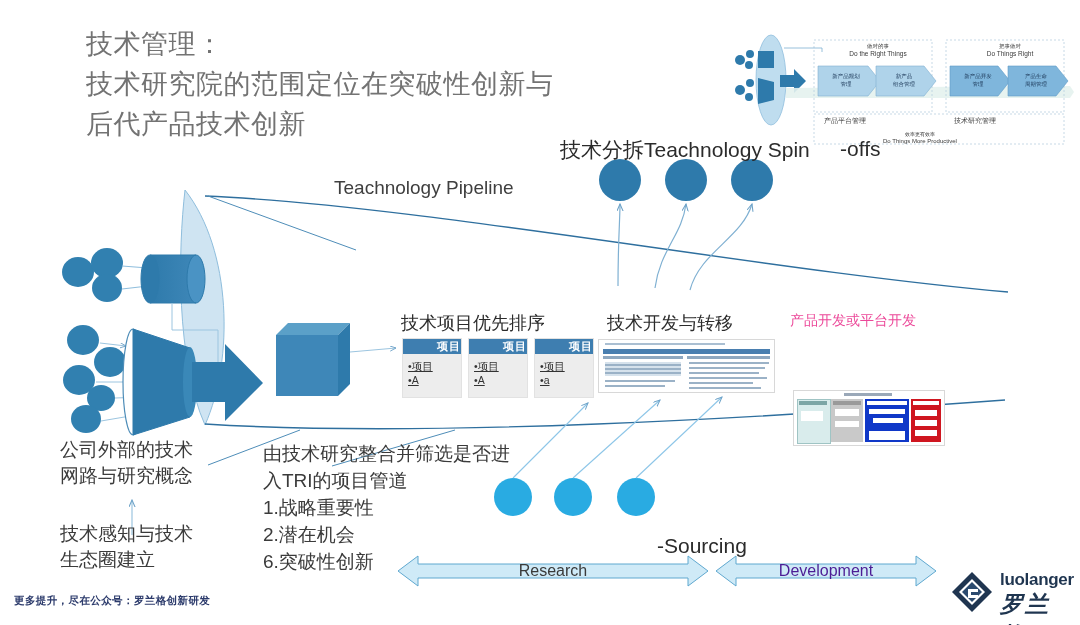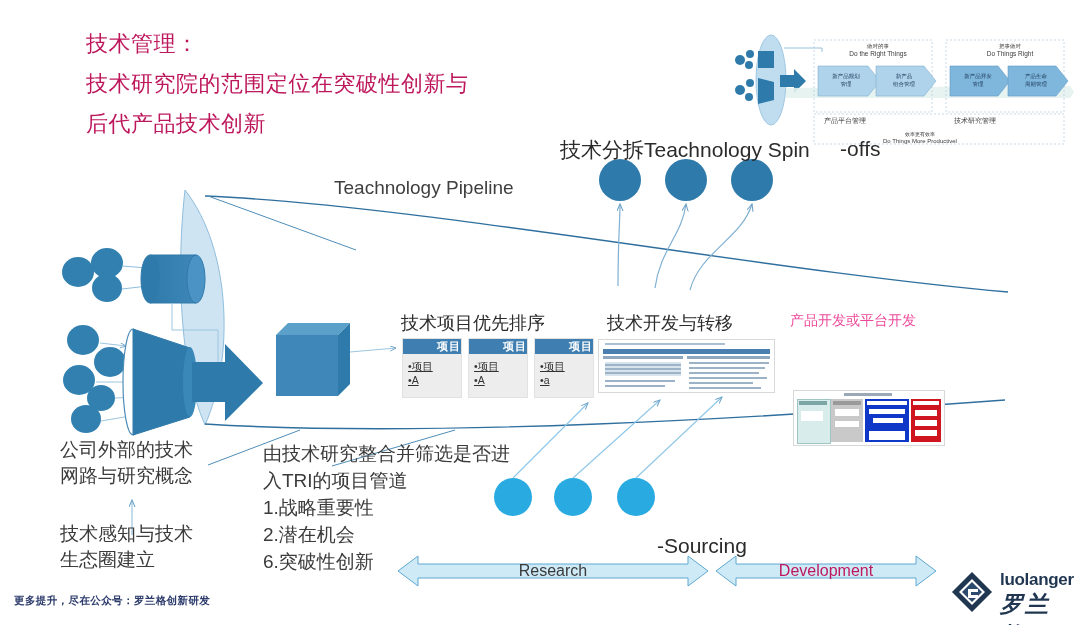--- a/index.html
+++ b/index.html
@@ -1,21 +1,21 @@
 <!DOCTYPE html>
 <html><head>
 <meta charset="utf-8">
 <style>
   html,body{margin:0;padding:0;background:#fff;}
   body{width:1080px;height:625px;position:relative;overflow:hidden;
        font-family:"Liberation Sans","DejaVu Sans",sans-serif;}
   .slide{position:absolute;left:0;top:0;width:1080px;height:625px;background:#ffffff;}
   .abs{position:absolute;}
   
-  #title{left:86px;top:24px;width:700px;color:#be185d;font-size:22px;line-height:40px;
+  #title{left:86px;top:24px;width:700px;color:#737373;font-size:27px;line-height:40px;
          font-weight:400;letter-spacing:0.5px;white-space:pre-line;}
   
   .cn-label{color:#3b3b3b;font-size:19px;line-height:26px;white-space:pre-line;}
   .en-label{color:#3f3f3f;font-size:19px;}
   .hdr{color:#2b2b2b;font-size:17px;white-space:nowrap;}
   
   .cardwrap{display:flex;gap:6px;}
   .card{width:58px;background:#EDEDED;border:1px solid #e2e2e2;}
   .card .chd{background:#3E7EB0;color:#fff;font-size:11px;font-weight:bold;text-align:right;
              padding:0 0;letter-spacing:1px;}
@@ -148,21 +148,21 @@
 1.战略重要性
 2.潜在机会
 6.突破性创新</div>
 
   <div class="abs" style="left:560px;top:136px;font-size:21px;color:#2b2b2b;white-space:nowrap;">技术分拆Teachnology Spin</div>
   <div class="abs" style="left:816px;top:137px;font-size:21px;color:#2b2b2b;white-space:nowrap;margin-left:24px;">-offs</div>
 
   <div class="abs" style="left:657px;top:534px;font-size:21px;color:#2b2b2b;white-space:nowrap;">-Sourcing</div>
 
   <div class="abs" style="left:398px;top:562px;width:310px;text-align:center;font-size:16px;color:#3a3a3a;">Research</div>
-  <div class="abs" style="left:716px;top:562px;width:220px;text-align:center;font-size:16px;color:#be185d;">Development</div>
+  <div class="abs" style="left:716px;top:562px;width:220px;text-align:center;font-size:16px;color:#4c1d95;">Development</div>
 
   <div class="abs hdr" style="left:401px;top:311px;font-size:18px;">技术项目优先排序</div>
   <div class="abs cardwrap" style="left:402px;top:338px;">
     <div class="card">
       <div class="chd">项目</div>
       <div class="cbd" style="white-space:pre-line;">•项目
 •A</div>
     </div>
     <div class="card">
       <div class="chd">项目</div>

